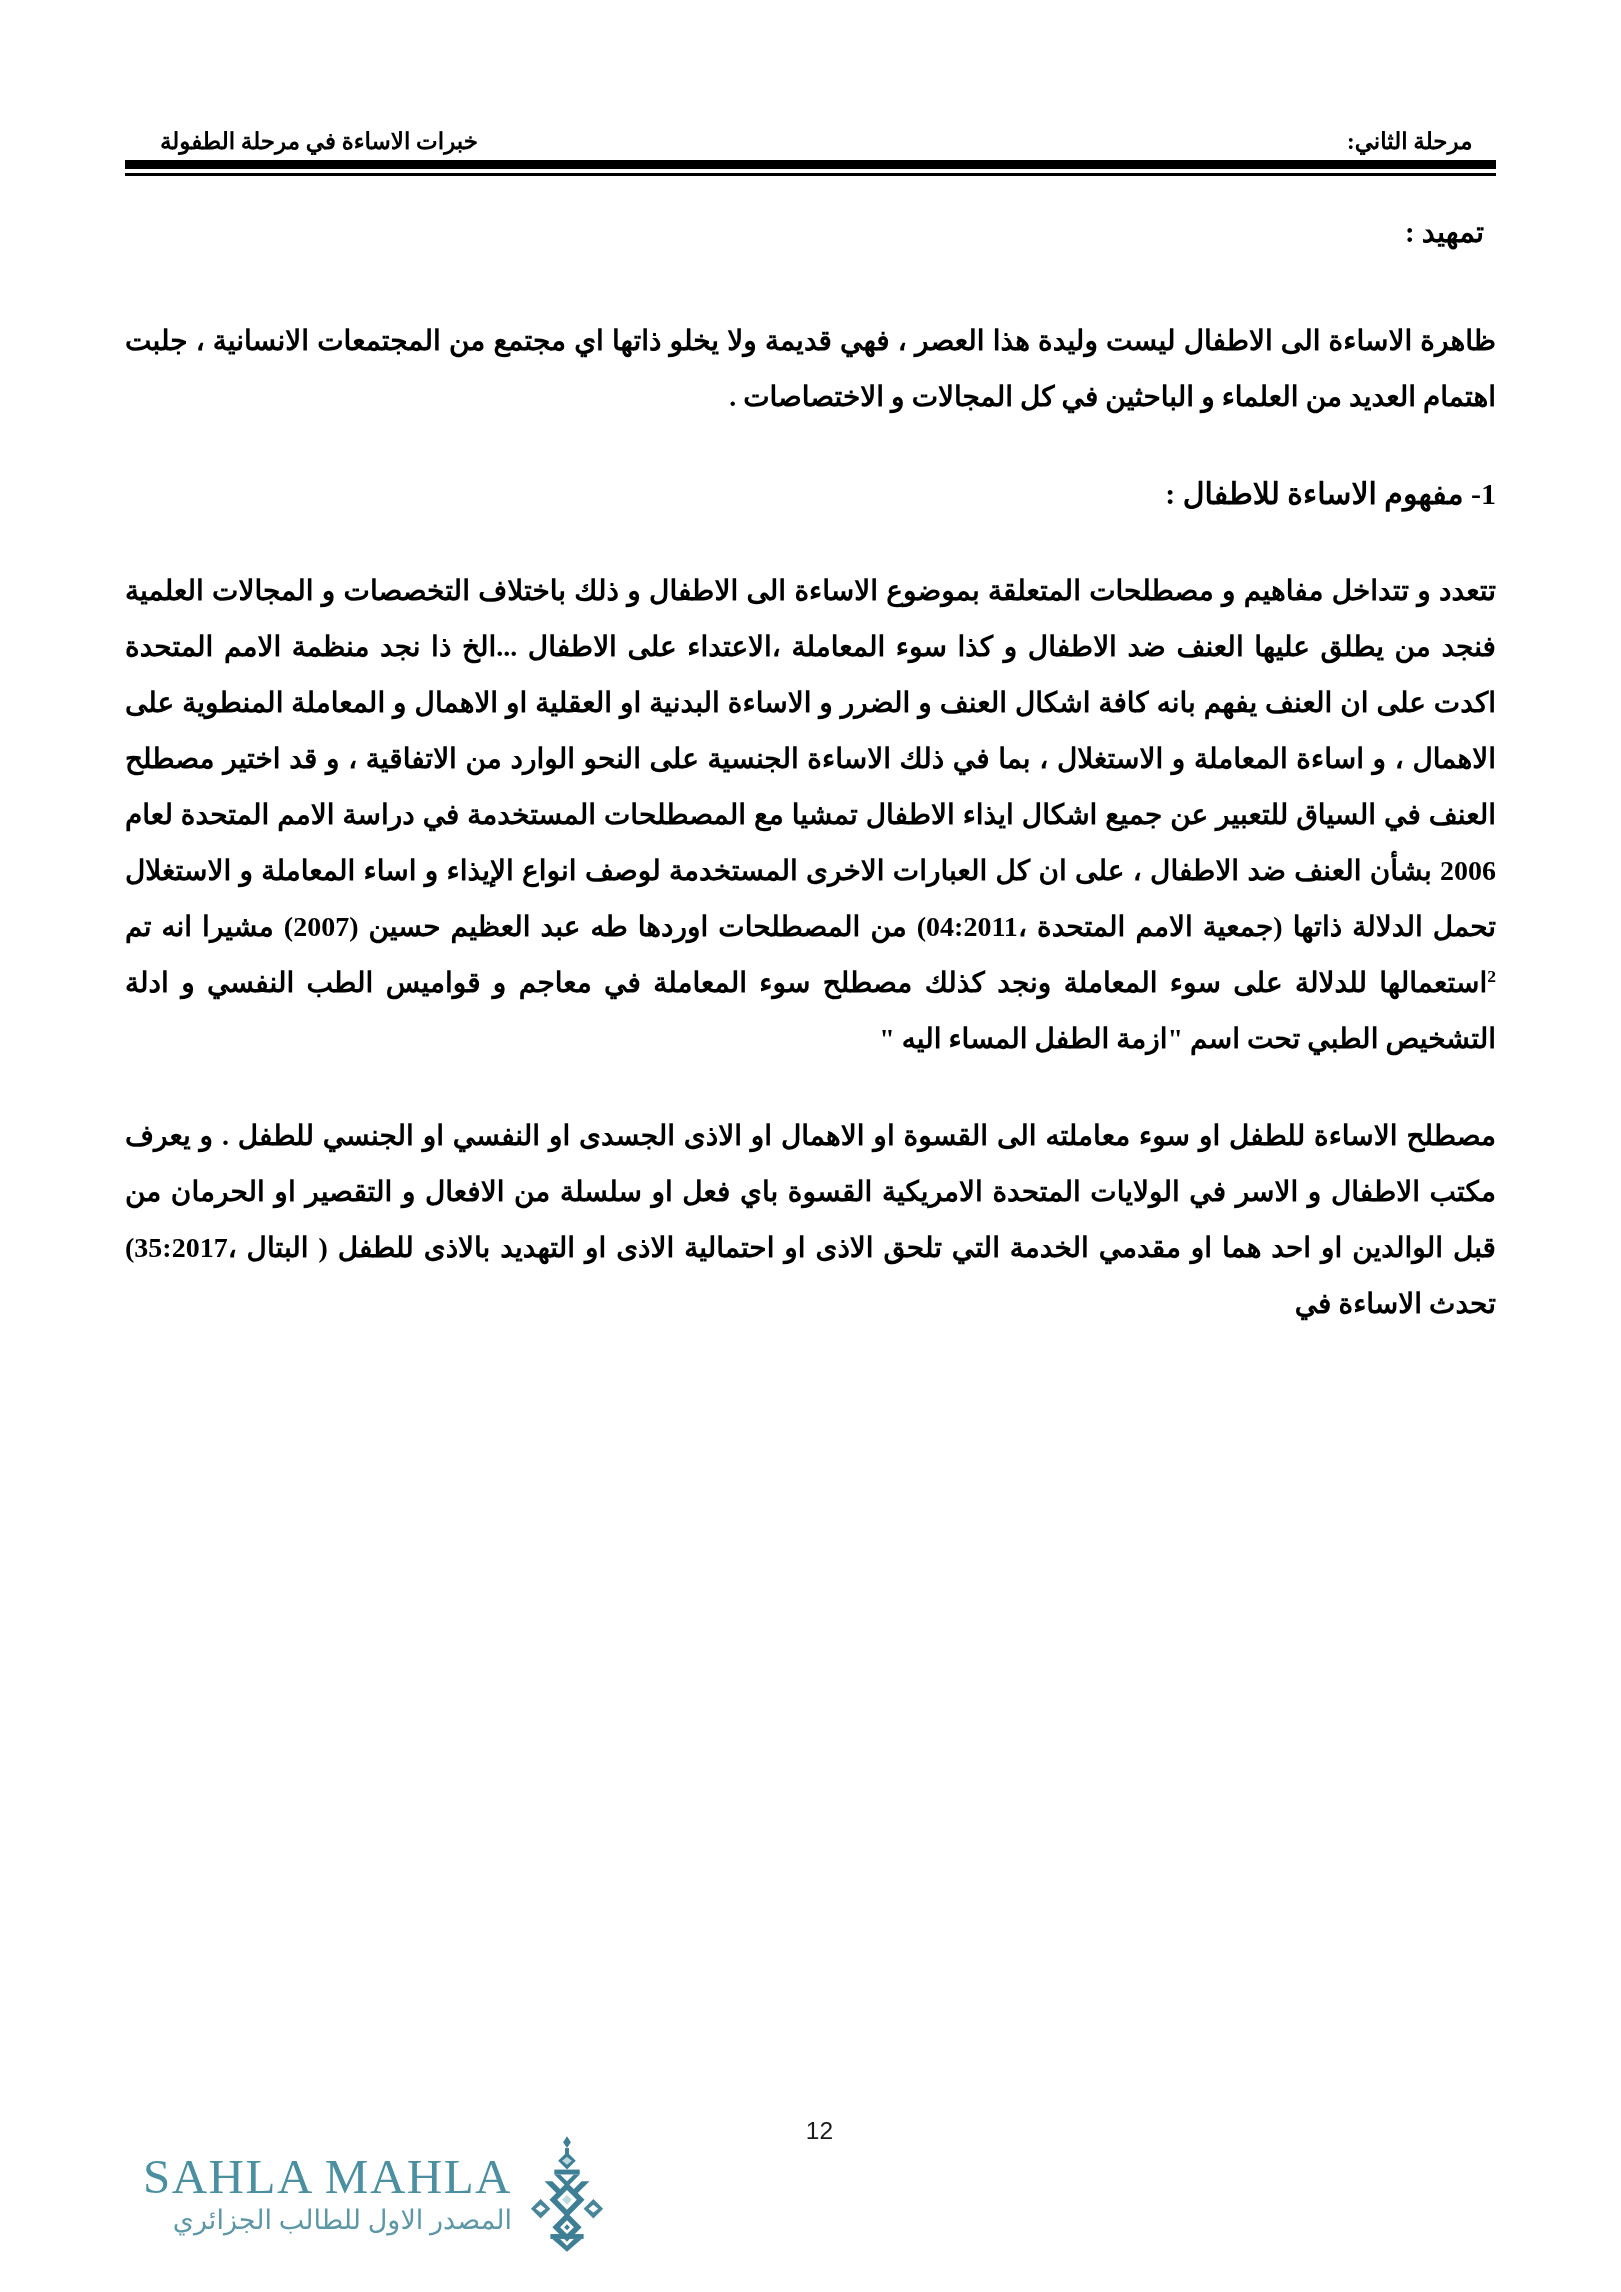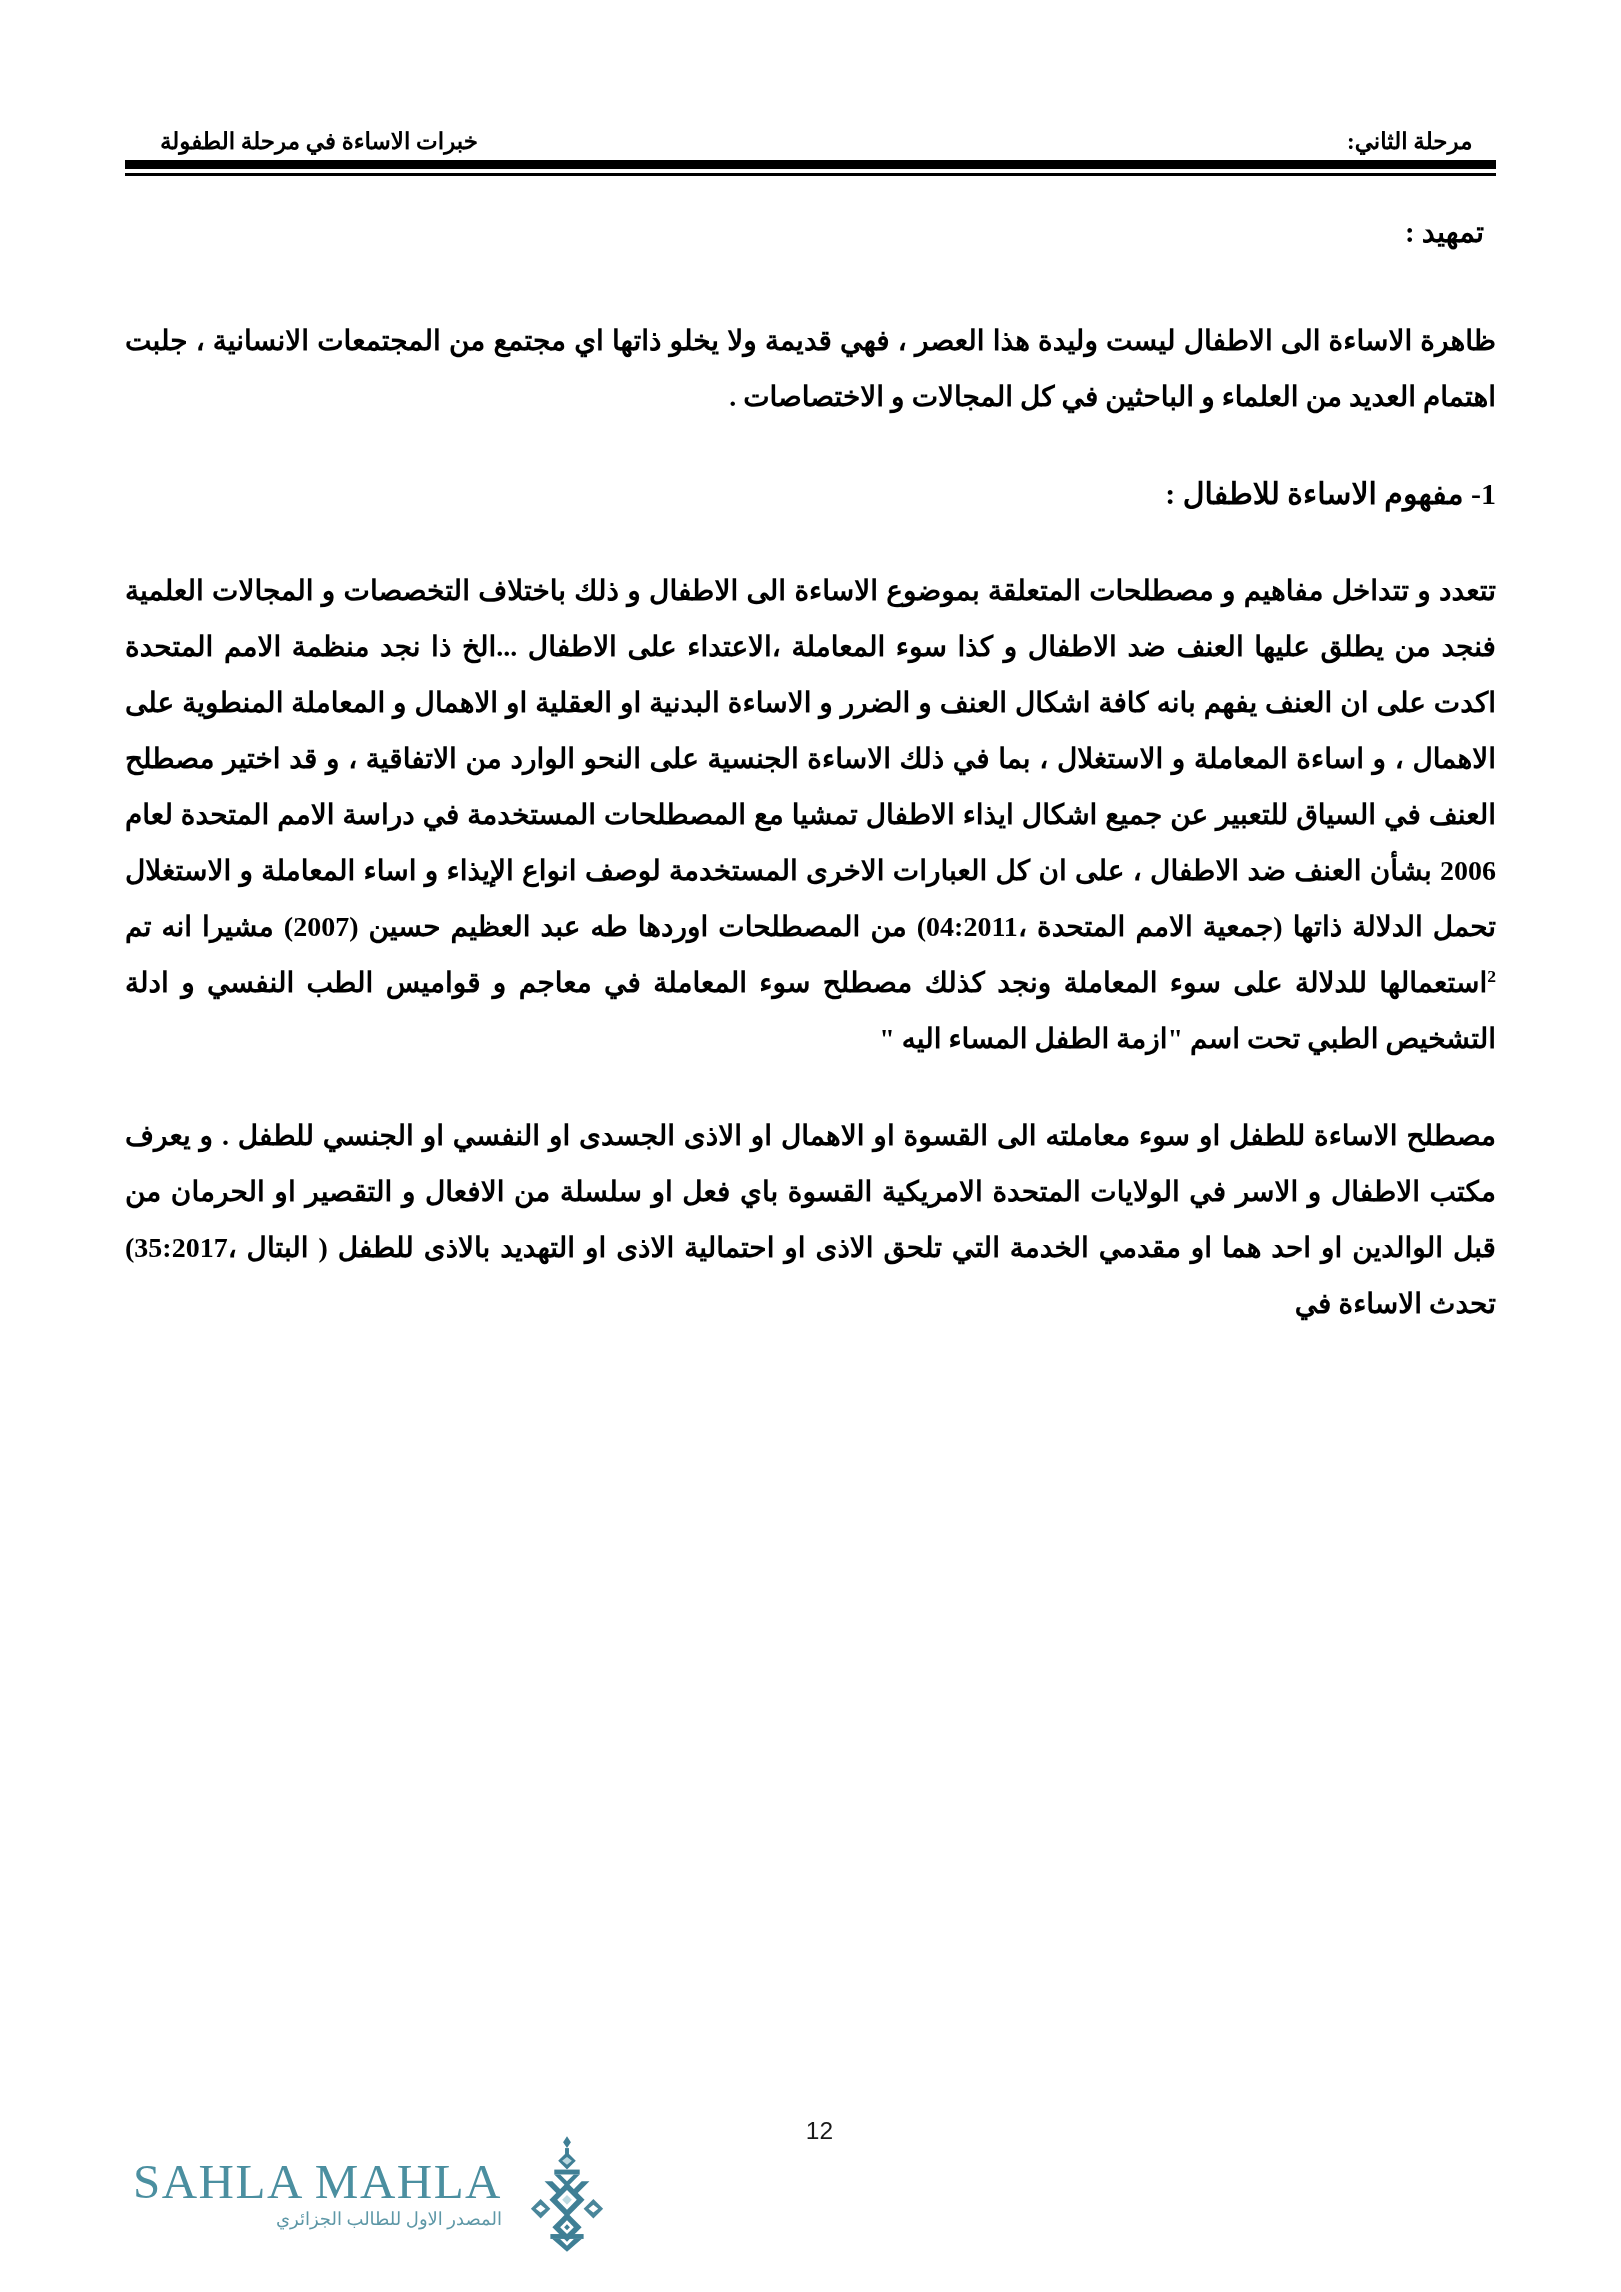--- a/index.html
+++ b/index.html
@@ -141,34 +141,34 @@
     width: 84px;
     height: 116px;
     flex: 0 0 auto;
     margin-right: 2px;
   }
   .wm-text {
     display: flex;
     flex-direction: column;
     align-items: flex-end;
     justify-content: center;
-    margin-right: 23px;
+    margin-right: 13px;
   }
   .wm-name {
     font-family: "Liberation Serif", "DejaVu Serif", serif;
     font-size: 49px;
     letter-spacing: 1.5px;
     color: #4b8fa0;
     line-height: 1.05;
     white-space: nowrap;
   }
   .wm-sub {
     font-family: "Liberation Serif", "DejaVu Serif", serif;
     direction: rtl;
-    font-size: 18px;
+    font-size: 27px;
     color: #5d97a6;
     line-height: 1.2;
     white-space: nowrap;
     margin-top: 2px;
   }
 </style>
 </head>
 <body>
 
 <div class="page">

